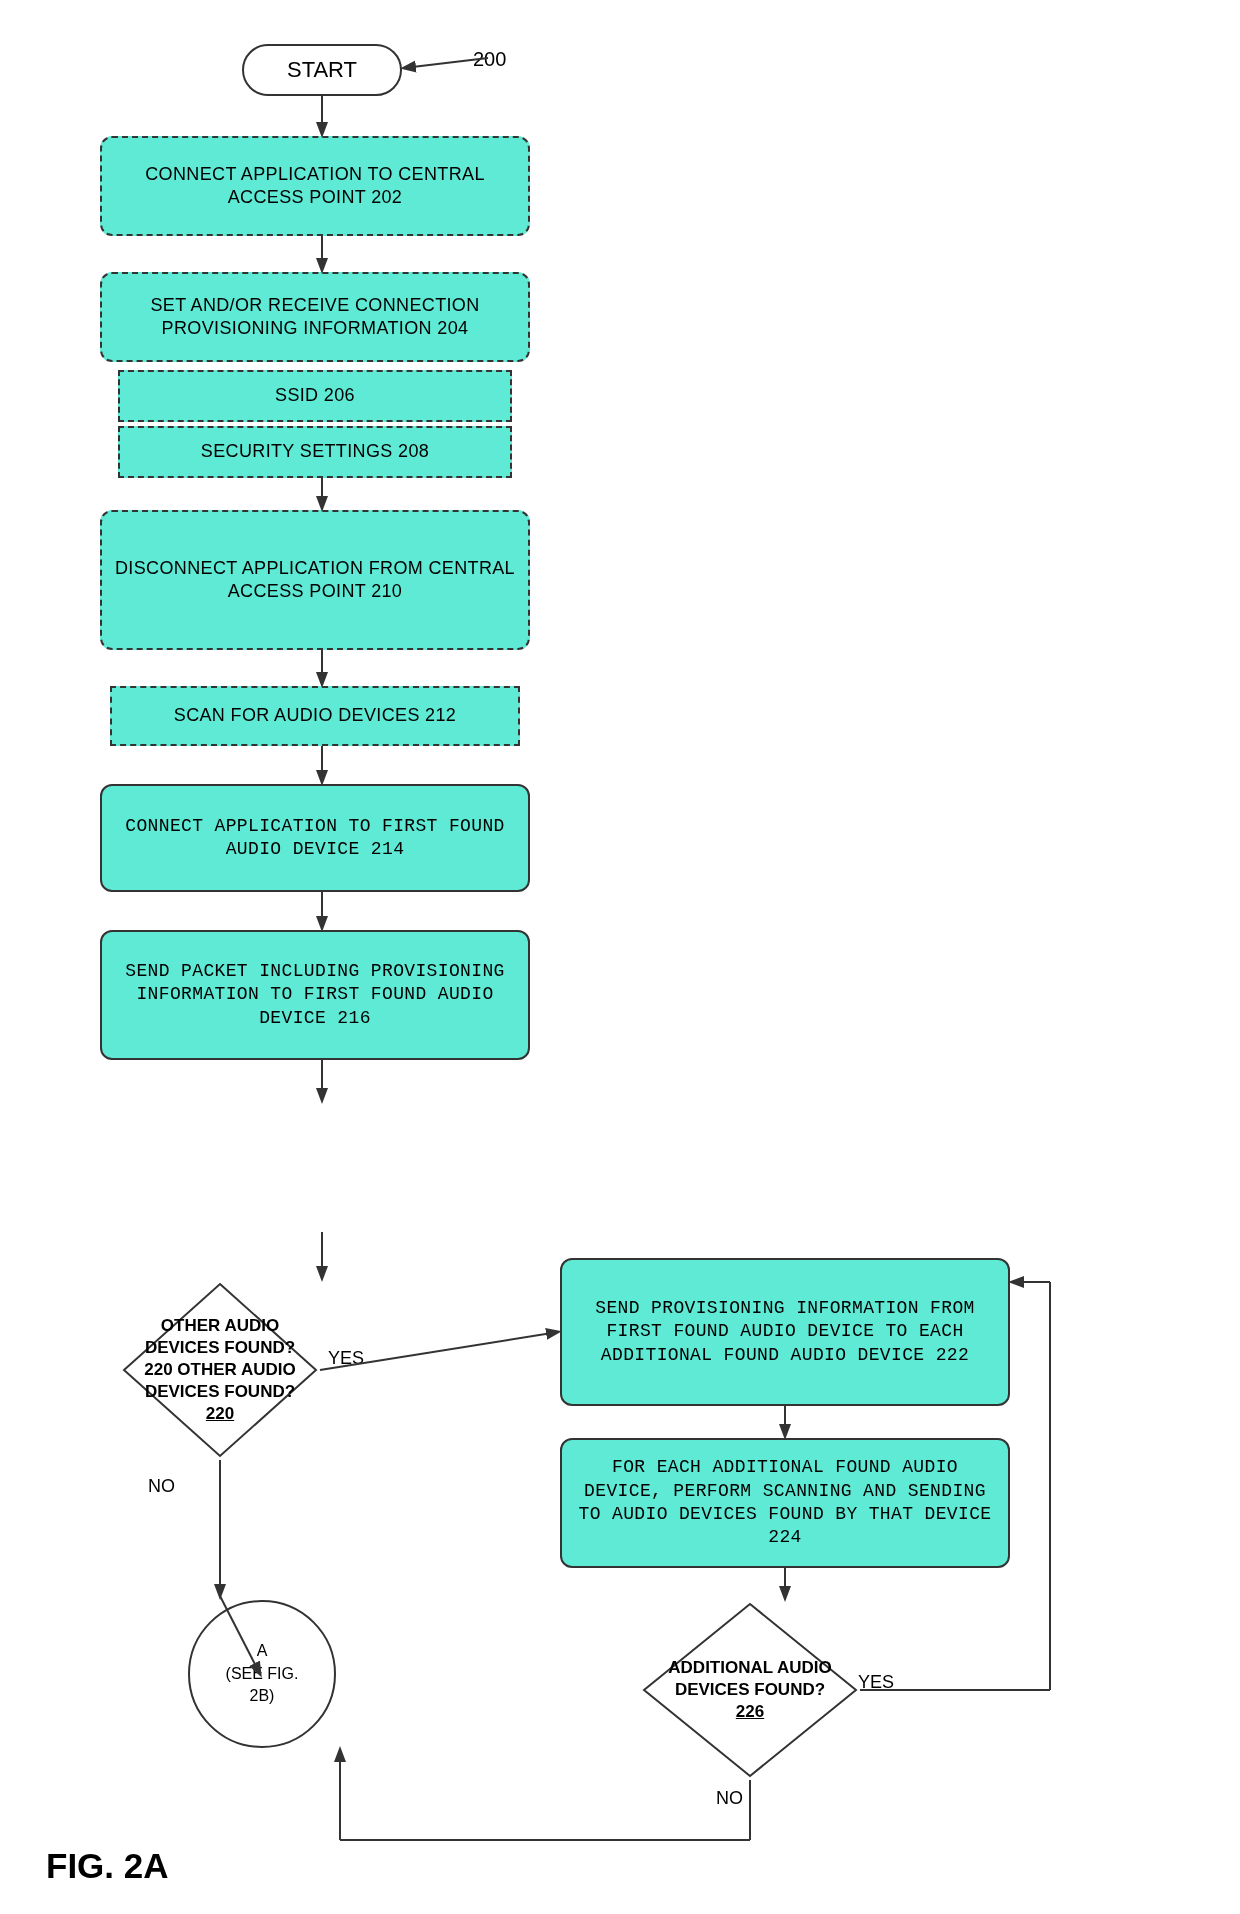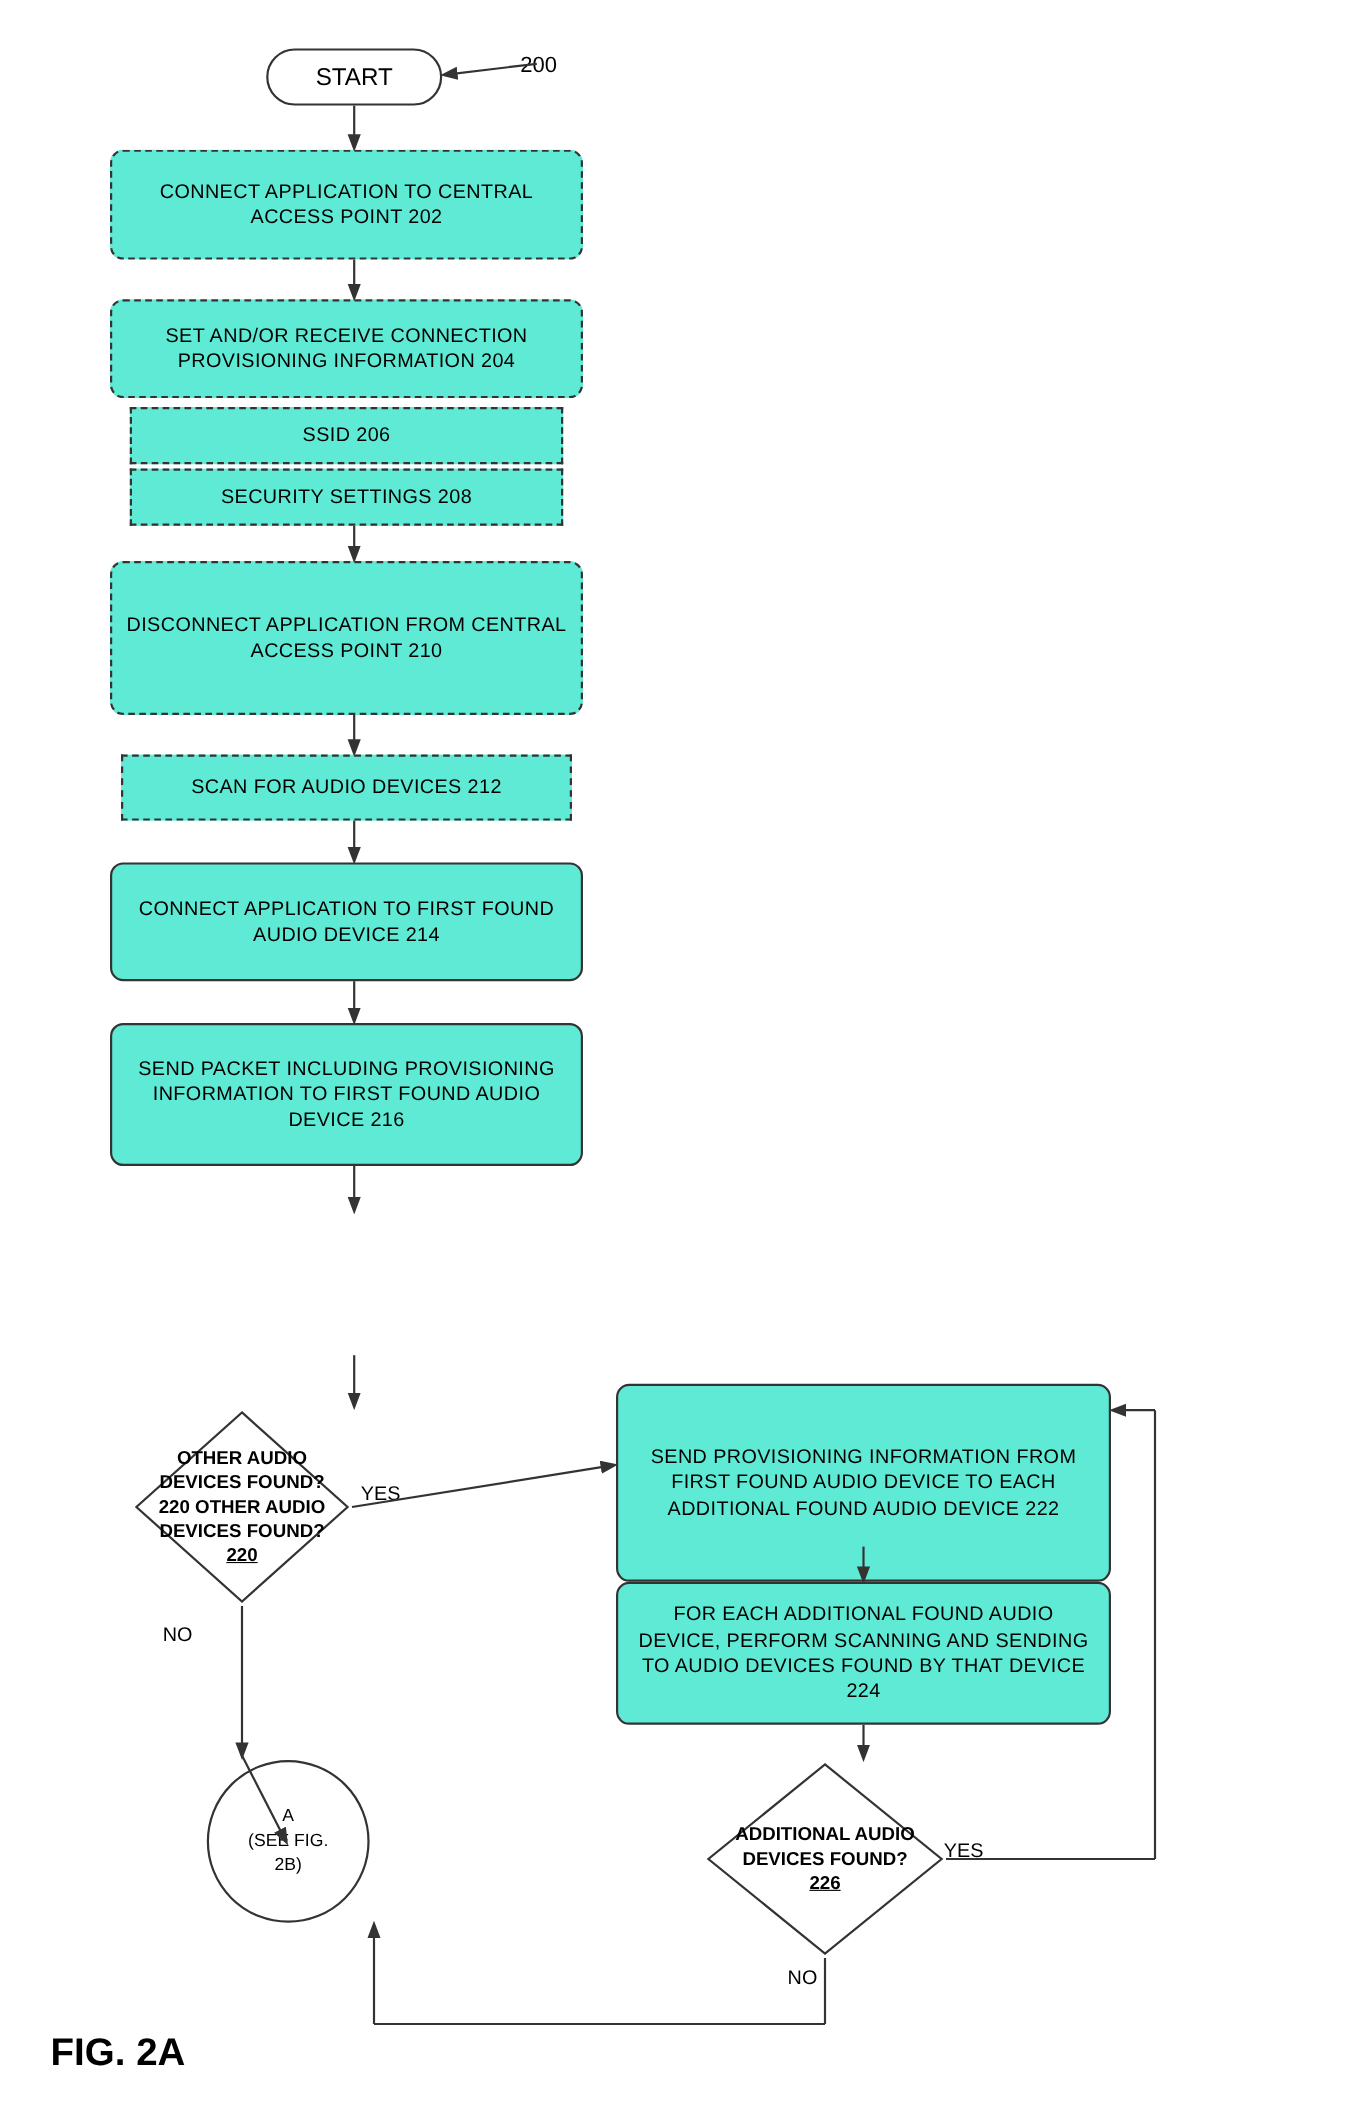--- a/index.html
+++ b/index.html
@@ -32,20 +32,21 @@
       padding: 8px 12px;
       line-height: 1.3;
     }
     .flow-box.rounded {
       border-radius: 12px;
       border-style: dashed;
     }
     .flow-box.solid-rounded {
       border-radius: 12px;
       border-style: solid;
+      font-family: Liberation Mono, monospace;
     }
     .flow-oval {
       position: absolute;
       border: 2px solid #333;
       background: #fff;
       display: flex;
       align-items: center;
       justify-content: center;
       text-align: center;
       font-size: 22px;
@@ -156,21 +157,21 @@
   <div class="flow-diamond" style="left:120px; top:1280px; width:200px; height:180px;">
     <svg viewBox="0 0 200 180" xmlns="http://www.w3.org/2000/svg">
       <polygon points="100,4 196,90 100,176 4,90" fill="white" stroke="#333" stroke-width="2"></polygon>
     </svg>
     <div class="diamond-text">
       <span>OTHER AUDIO DEVICES FOUND? 220</span>
       OTHER AUDIO DEVICES FOUND? <u>220</u>
     </div>
   </div>
 
-  <div class="flow-box solid-rounded" style="left:560px; top:1258px; width:450px; height:180px;">
+  <div class="flow-box solid-rounded" style="left:560px; top:1258px; width:450px; height:148px;">
     <span>SEND PROVISIONING INFORMATION FROM FIRST FOUND AUDIO DEVICE TO EACH ADDITIONAL FOUND AUDIO DEVICE 222</span>
   </div>
 
   <div class="flow-box solid-rounded" style="left:560px; top:1438px; width:450px; height:130px;">
     <span>FOR EACH ADDITIONAL FOUND AUDIO DEVICE, PERFORM SCANNING AND SENDING TO AUDIO DEVICES FOUND BY THAT DEVICE 224</span>
   </div>
 
   <div class="flow-diamond" style="left:640px; top:1600px; width:220px; height:180px;">
     <svg viewBox="0 0 220 180" xmlns="http://www.w3.org/2000/svg">
       <polygon points="110,4 216,90 110,176 4,90" fill="white" stroke="#333" stroke-width="2"></polygon>

